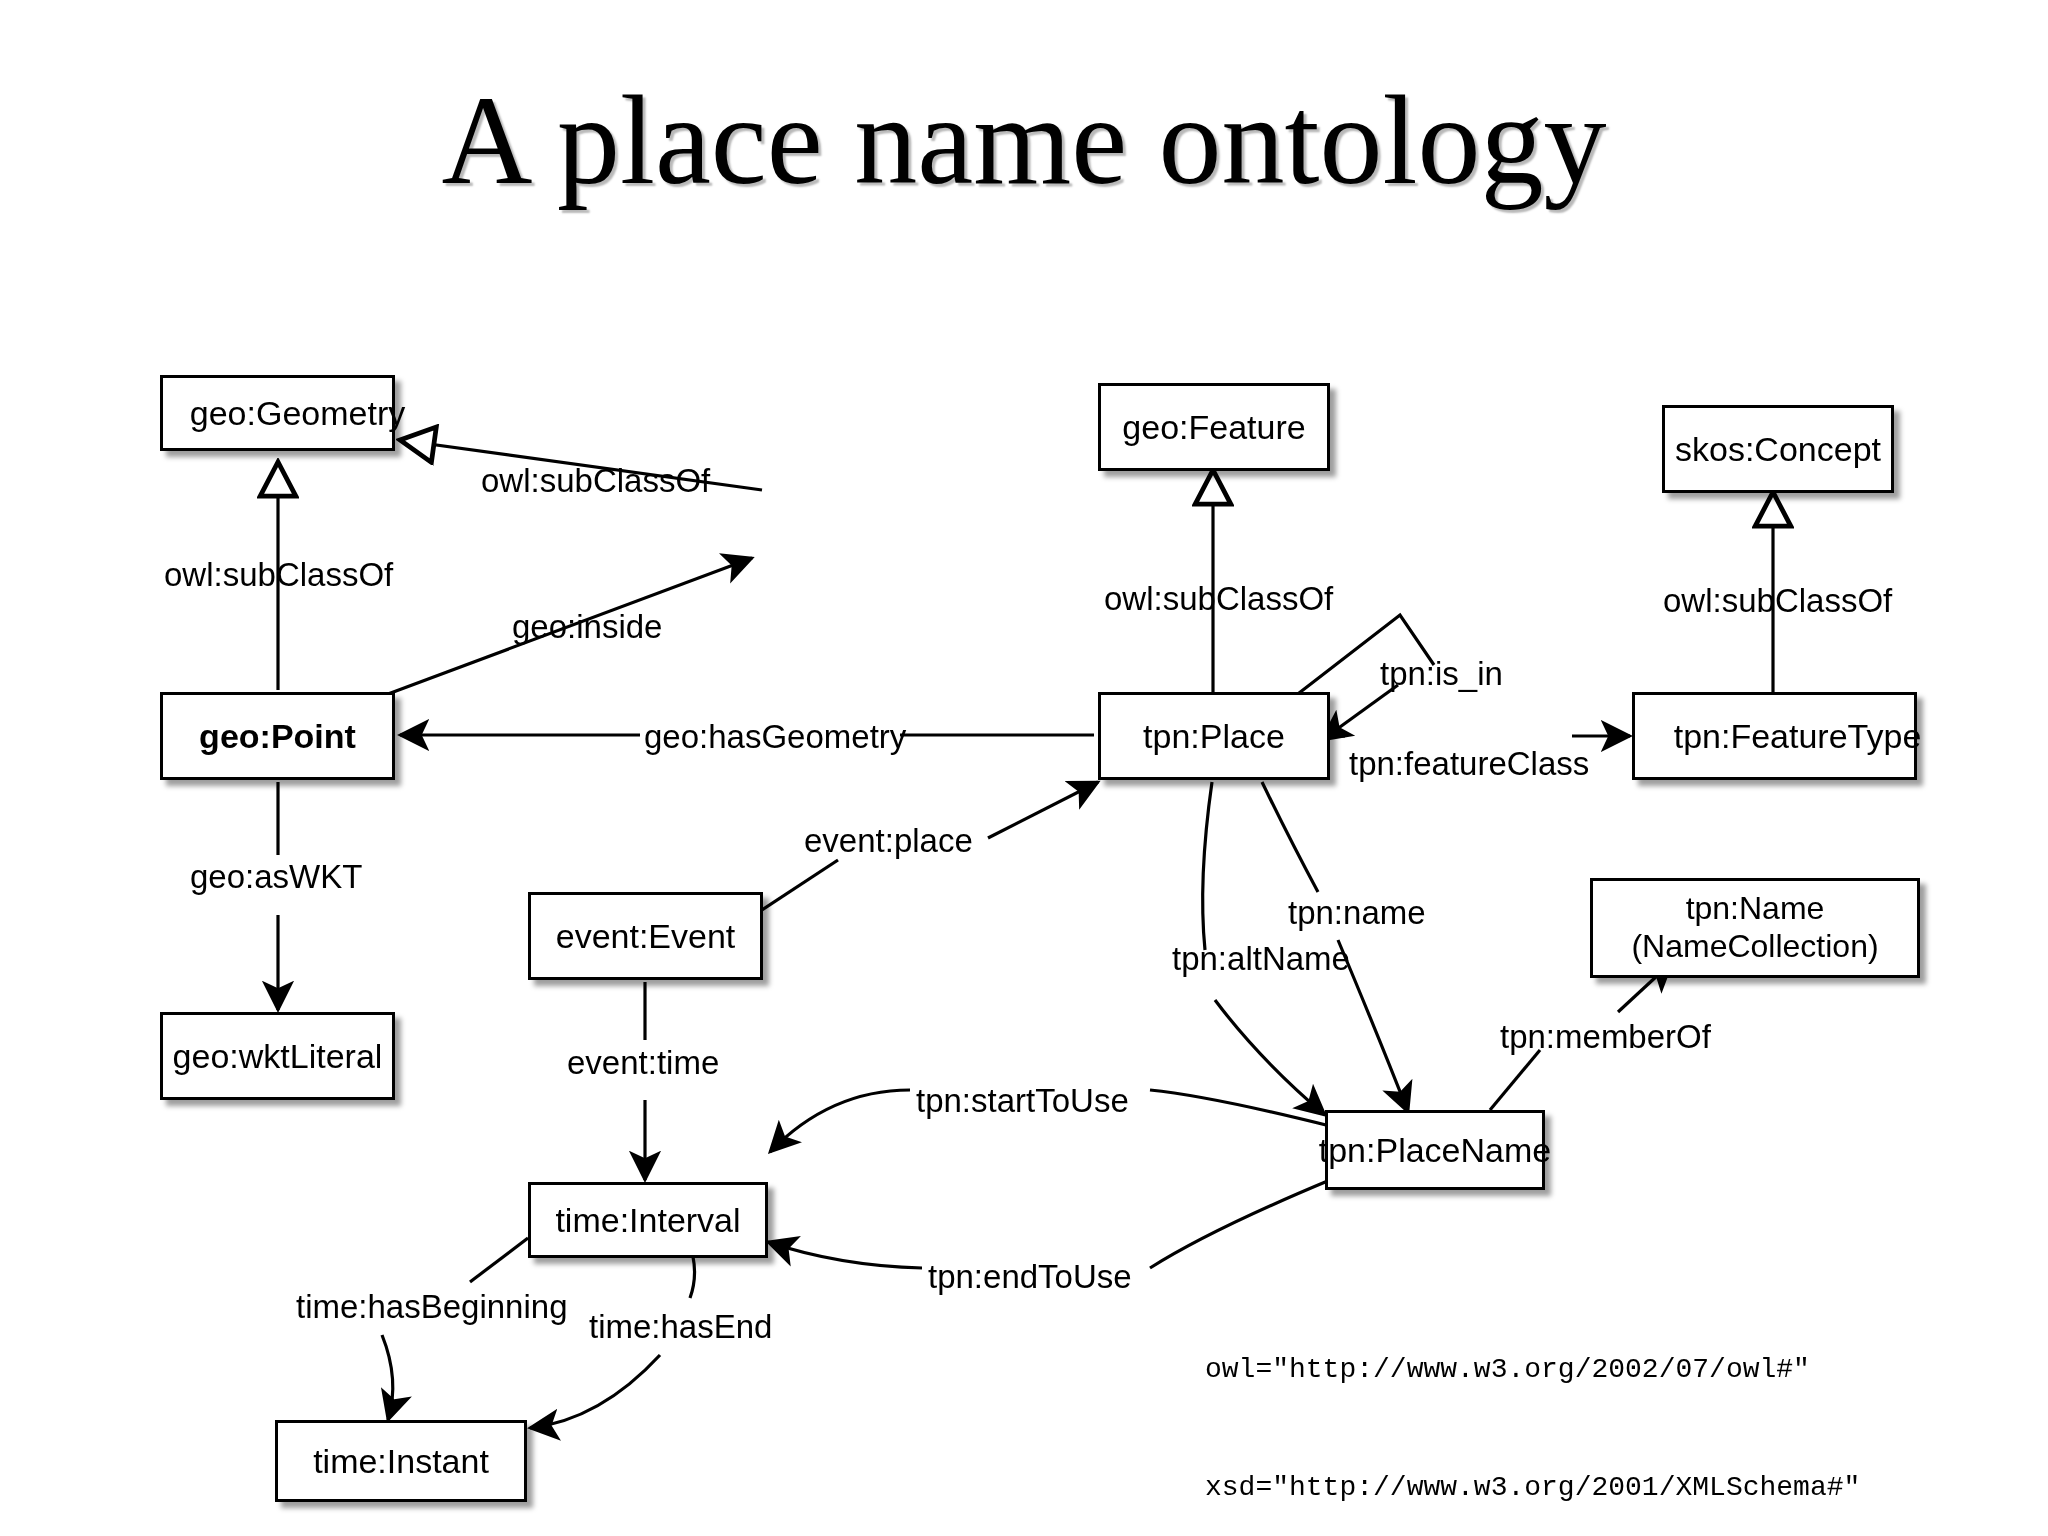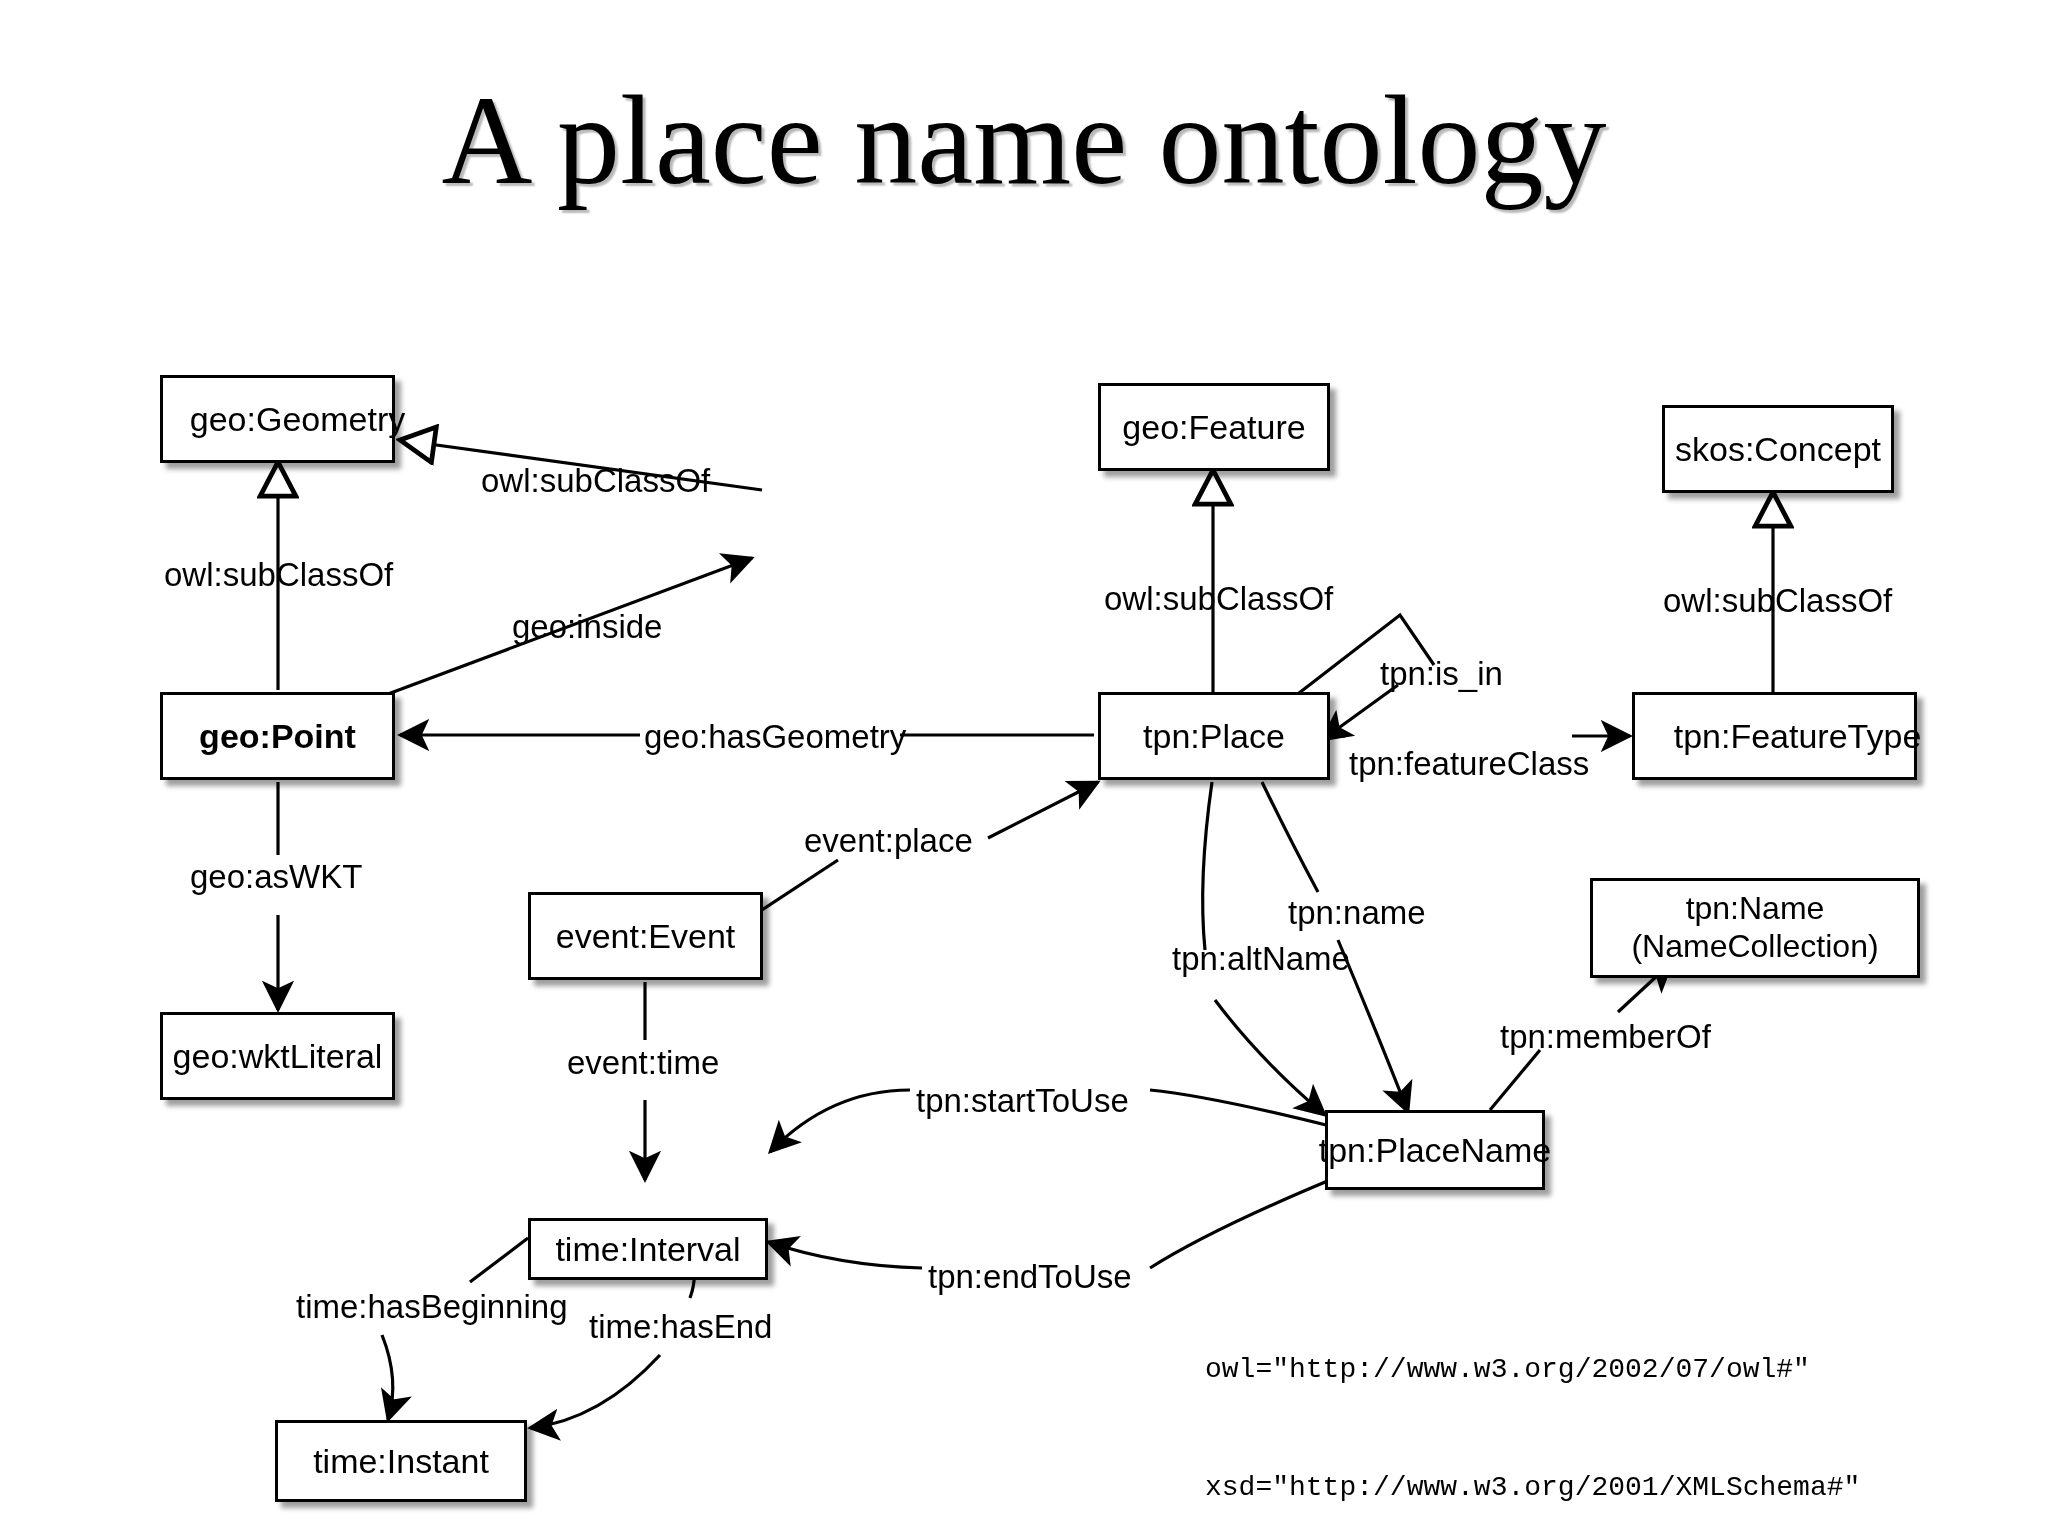--- a/index.html
+++ b/index.html
@@ -138,21 +138,21 @@
 
       <path d="M 528 1238 L 470 1282"></path>
       <path d="M 382 1335 Q 400 1380 388 1420" marker-end="url(#arrow-solid)"></path>
 
       <path d="M 688 1240 Q 700 1270 690 1298"></path>
       <path d="M 660 1355 Q 600 1420 530 1428" marker-end="url(#arrow-solid)"></path>
 
     </g>
   </svg>
 
-  <div class="node" style="left:160px; top:375px; width:235px; height:88px;padding-left:40px;">geo:Geometry</div>
+  <div class="node" style="left:160px; top:375px; width:235px; height:76px;padding-left:40px;">geo:Geometry</div>
 
 
   <div class="node" style="left:1098px; top:383px; width:232px; height:88px;">geo:Feature</div>
 
   <div class="node" style="left:1662px; top:405px; width:232px; height:88px;">skos:Concept</div>
 
   <div class="node" style="left:160px; top:692px; width:235px; height:88px;font-weight:bold;">geo:Point</div>
 
   <div class="node" style="left:1098px; top:692px; width:232px; height:88px;">tpn:Place</div>
 
@@ -160,21 +160,21 @@
 
   <div class="node" style="left:160px; top:1012px; width:235px; height:88px;">geo:wktLiteral</div>
 
   <div class="node" style="left:528px; top:892px; width:235px; height:88px;">event:Event</div>
 
   <div class="node" style="left:1590px; top:878px; width:330px; height:100px; font-size:32px;">tpn:Name
 (NameCollection)</div>
 
   <div class="node" style="left:1325px; top:1110px; width:220px; height:80px;">tpn:PlaceName</div>
 
-  <div class="node" style="left:528px; top:1218px; width:240px; height:62px;">time:Interval</div>
+  <div class="node" style="left:528px; top:1182px; width:240px; height:76px;">time:Interval</div>
 
   <div class="node" style="left:275px; top:1420px; width:252px; height:82px;">time:Instant</div>
 
   <div class="edge-label" style="left:481px; top:462px;">owl:subClassOf</div>
 
   <div class="edge-label" style="left:164px; top:556px;">owl:subClassOf</div>
 
   <div class="edge-label" style="left:512px; top:608px;">geo:inside</div>
 
   <div class="edge-label" style="left:1104px; top:580px;">owl:subClassOf</div>

